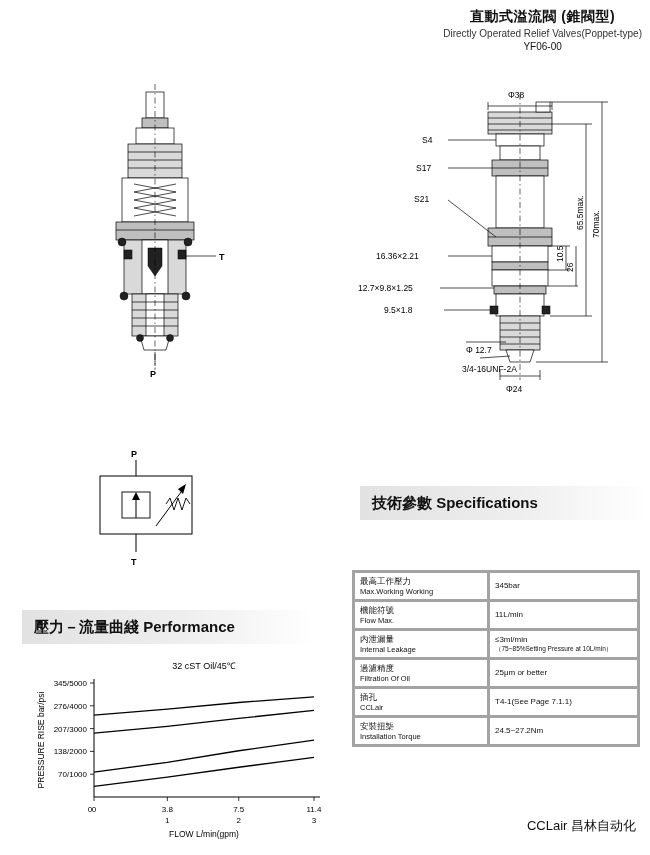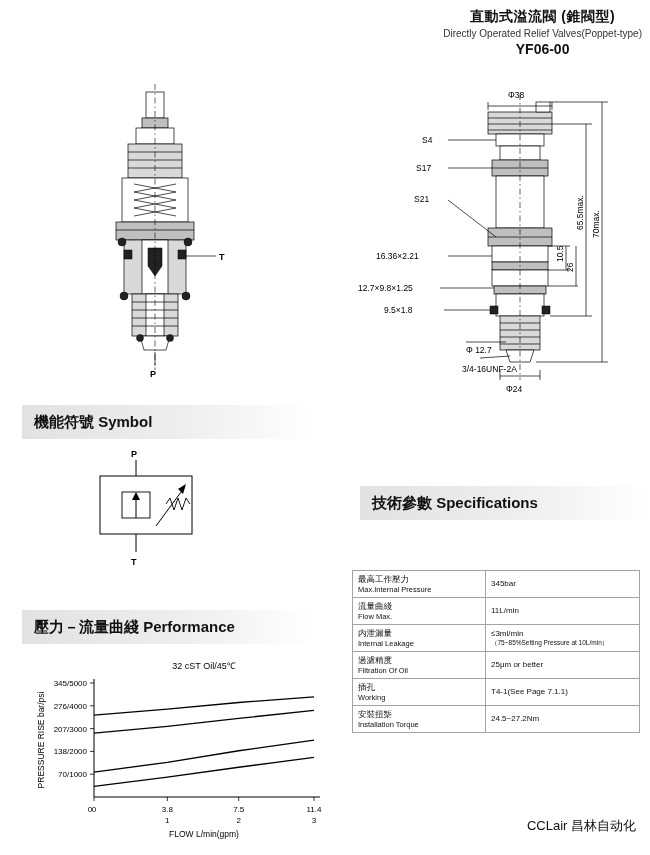--- a/index.html
+++ b/index.html
@@ -6,21 +6,21 @@
   body{
     width:650px;height:855px;position:relative;background:#ffffff;
     font-family:"Liberation Sans", sans-serif;color:#111;
   }
   .page{position:absolute;inset:0;}
 
   
   .hdr{position:absolute;right:8px;top:8px;text-align:center;}
   .hdr .t1{font-size:14px;font-weight:bold;letter-spacing:.5px;}
   .hdr .t2{font-size:10px;color:#333;margin-top:2px;}
-  .hdr .t3{font-size:14px;font-weight:bold;margin-top:2px;}
+  .hdr .t3{font-size:10px;font-weight:normal;margin-top:2px;}
 
   
   .secbar{
     position:absolute;height:34px;
     background:linear-gradient(to right,#e2e2e2 0%, #eeeeee 55%, #ffffff 100%);
     display:flex;align-items:center;
   }
   .secbar span{font-size:15px;font-weight:bold;padding-left:12px;}
 
   
@@ -30,21 +30,21 @@
   .dash{stroke:#000;fill:none;stroke-width:.6;stroke-dasharray:6 3 1.5 3;}
   .hatch-a{fill:#d9d9d9;stroke:#000;stroke-width:.7;}
   .gray{fill:#bfbfbf;stroke:#000;stroke-width:.7;}
   .dk{fill:#222;stroke:#000;stroke-width:.5;}
   .wt{fill:#fff;stroke:#000;stroke-width:.7;}
   .lbl{font-size:8.5px;font-family:"Liberation Sans",sans-serif;fill:#000;}
   .lbl-b{font-size:9px;font-weight:bold;fill:#000;}
 
   
   .spec{position:absolute;left:352px;top:570px;width:288px;border-collapse:collapse;}
-  .spec td{border:1px solid #a3a3a3;font-size:8px;padding:3px 5px;vertical-align:middle;line-height:1.25;}
+  .spec td{border:3px solid #a3a3a3;font-size:8px;padding:3px 5px;vertical-align:middle;line-height:1.25;}
   .spec td.l{width:122px;}
   .spec .cn{font-size:8.5px;}
   .spec .en{font-size:7.5px;}
   .spec .sub{font-size:6.5px;}
 
   
   .perf{position:absolute;left:22px;top:655px;width:310px;height:190px;}
 
   .footer{position:absolute;right:14px;bottom:20px;font-size:13px;font-weight:normal;}
 </style>
@@ -208,23 +208,20 @@
     <text class="lbl" x="126" y="273">Φ 12.7</text>
     <text class="lbl" x="122" y="292">3/4-16UNF-2A</text>
     <text class="lbl" x="166" y="312">Φ24</text>
     <text class="lbl" x="243" y="150" transform="rotate(-90 243 150)">65.5max.</text>
     <text class="lbl" x="259" y="158" transform="rotate(-90 259 158)">70max.</text>
     <text class="lbl" x="223" y="182" transform="rotate(-90 223 182)">10.5</text>
     <text class="lbl" x="233" y="192" transform="rotate(-90 233 192)">26</text>
   </svg>
   </div>
 
-  <div class="secbar" style="left:22px;top:405px;width:292px;">
-    <span>機能符號 Symbol</span>
-  </div>
 
   <div style="position:absolute;left:70px;top:448px;">
   <svg width="190" height="135" viewBox="0 0 190 135">
     <g class="ln" stroke-width="1">
       <rect x="30" y="28" width="92" height="58" fill="none"></rect>
 
       <rect x="52" y="44" width="28" height="26" fill="none" stroke-width="0.9"></rect>
 
       <line x1="66" y1="70" x2="66" y2="48"></line>
       <path d="M66 44 L62 52 L70 52 Z" fill="#000" stroke="none"></path>
@@ -245,29 +242,29 @@
 
   <div class="secbar" style="left:360px;top:486px;width:288px;">
     <span>技術參數 Specifications</span>
   </div>
 
   <table class="spec">
     <tbody>
       <tr>
         <td class="l">
           <div class="cn">最高工作壓力</div>
-          <div class="en">Max.Internal Pressure</div>
+          <div class="en">Max.Working Working</div>
         </td>
         <td>
             <div>345bar</div>
           </td>
       </tr>
       <tr>
         <td class="l">
-          <div class="cn">流量曲綫</div>
+          <div class="cn">機能符號</div>
           <div class="en">Flow Max.</div>
         </td>
         <td>
             <div>11L/min</div>
           </td>
       </tr>
       <tr>
         <td class="l">
           <div class="cn">内泄漏量</div>
           <div class="en">Internal Leakage</div>
@@ -282,21 +279,21 @@
           <div class="cn">過濾精度</div>
           <div class="en">Filtration Of Oil</div>
         </td>
         <td>
             <div>25μm or better</div>
           </td>
       </tr>
       <tr>
         <td class="l">
           <div class="cn">插孔</div>
-          <div class="en">Working</div>
+          <div class="en">CCLair</div>
         </td>
         <td>
             <div>T4-1(See Page 7.1.1)</div>
           </td>
       </tr>
       <tr>
         <td class="l">
           <div class="cn">安裝扭榘</div>
           <div class="en">Installation Torque</div>
         </td>

